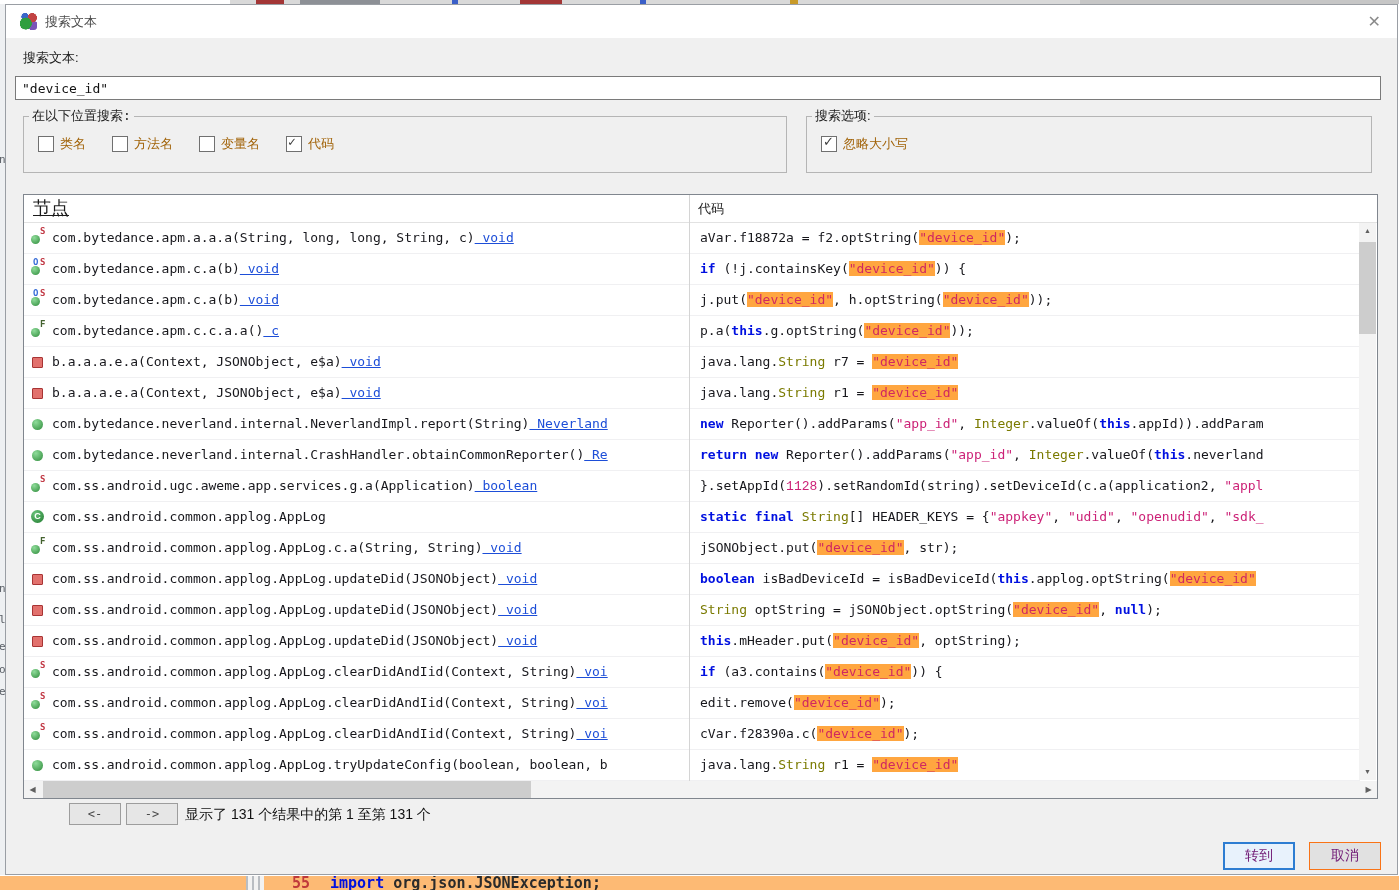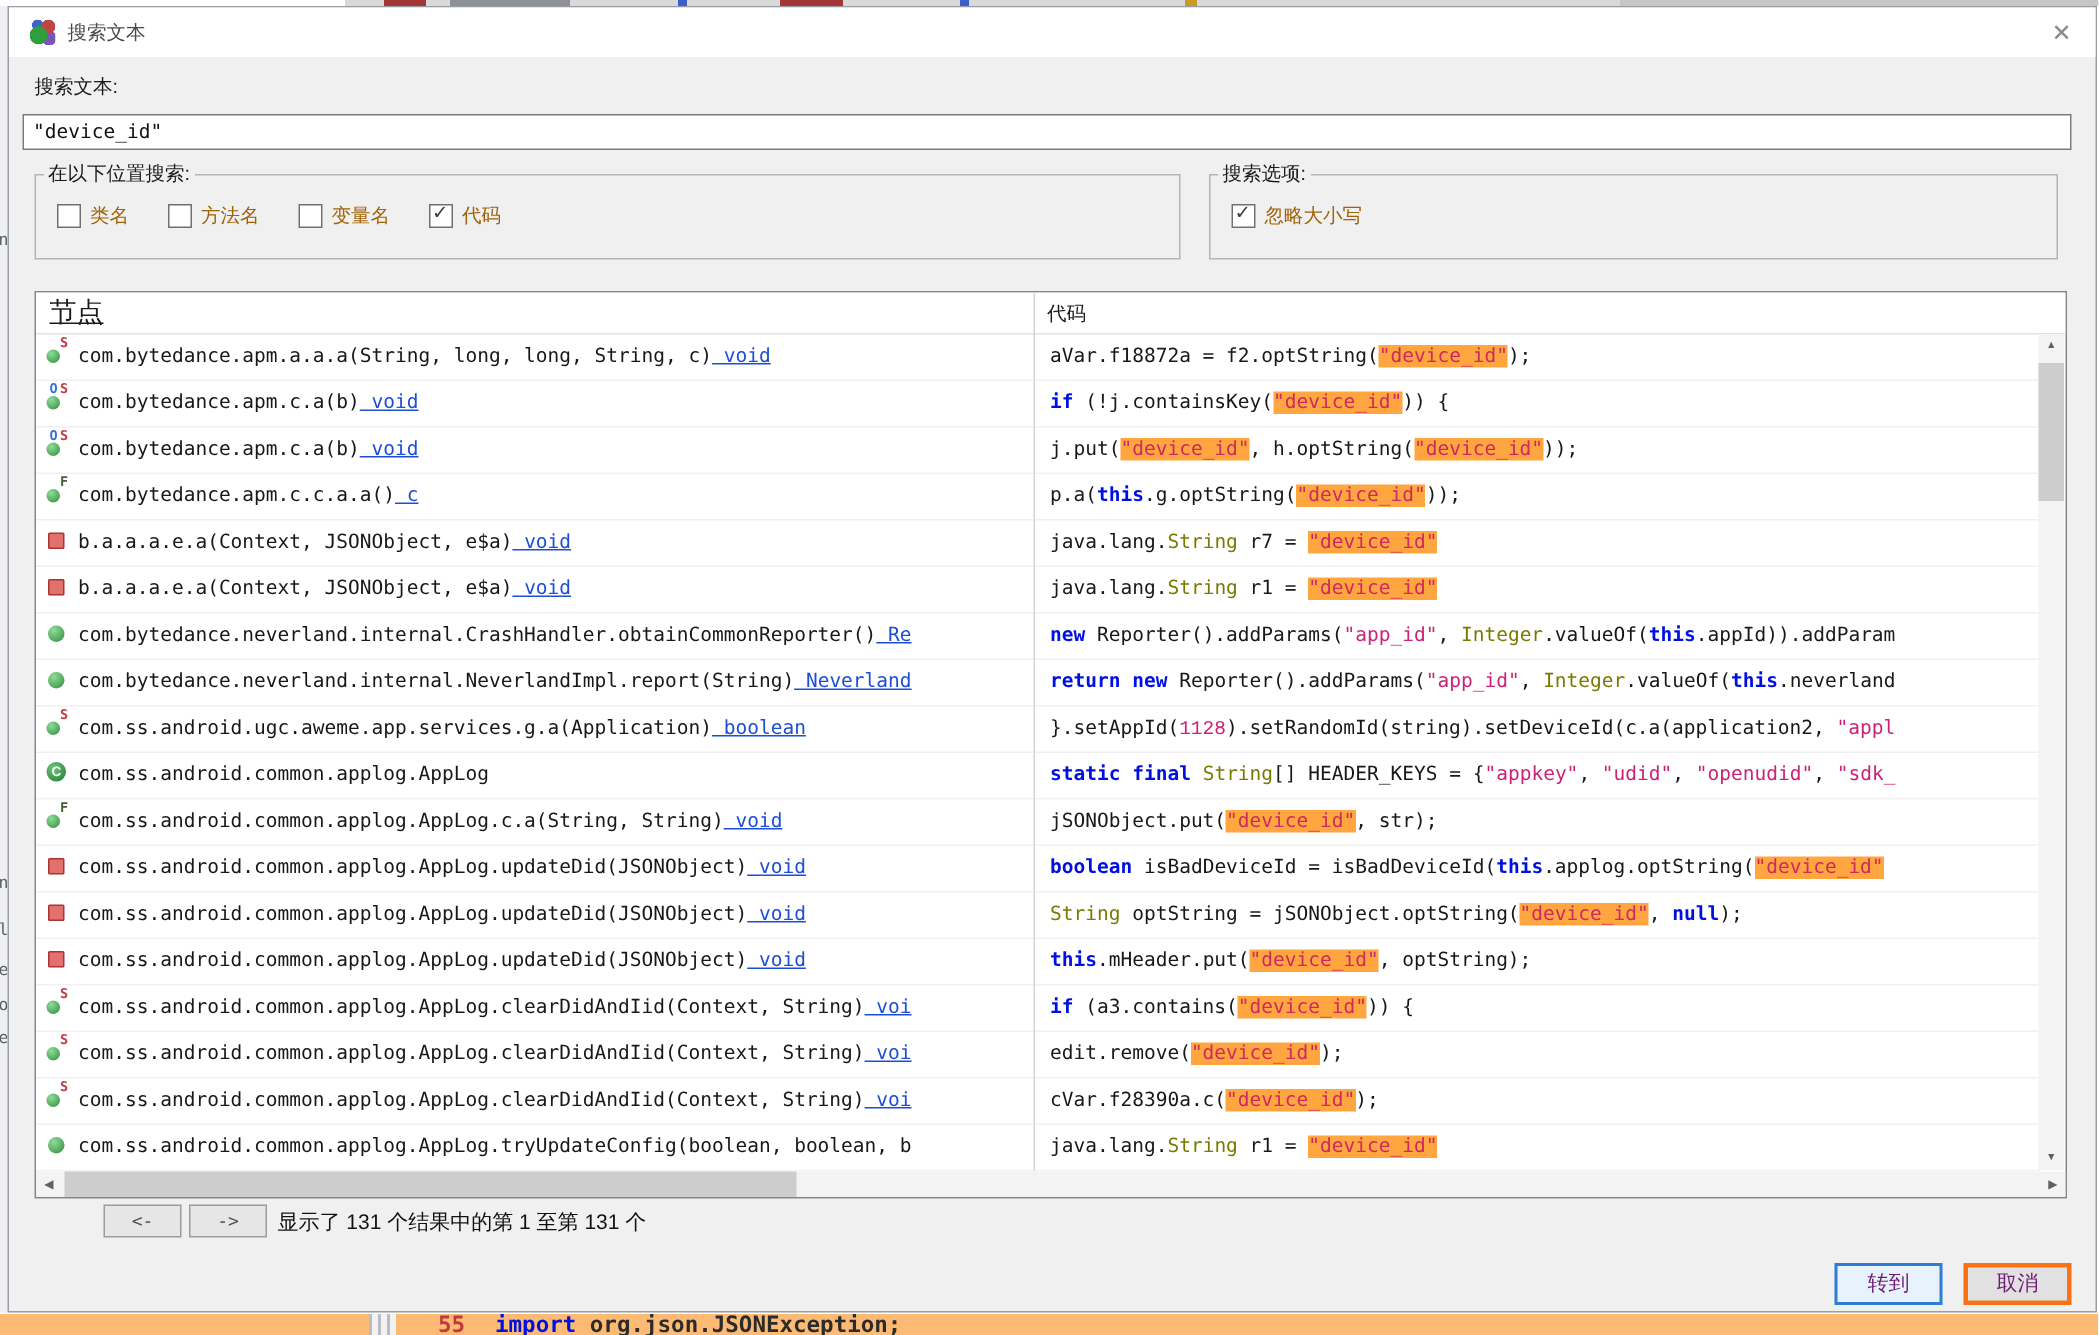--- a/index.html
+++ b/index.html
@@ -32,21 +32,21 @@
              #f6f6f6;}
   .dtitle{position:absolute;left:39px;top:0;line-height:33px;font-size:13px;color:#4a4a4a;}
   .dclose{position:absolute;right:16px;top:7px;font-size:16px;color:#8a8a8a;cursor:default;}
 
   .flabel{position:absolute;left:17px;top:44px;font-size:13px;color:#1a1a1a;}
   .sinput{position:absolute;left:9px;top:71px;width:1352px;height:22px;border:1px solid #7a7a7a;
           background:#fff;padding:0 6px;font:13px "DejaVu Sans Mono",monospace;color:#111;outline:none;}
 
   fieldset{position:absolute;box-sizing:border-box;border:1px solid #b5b5b5;margin:0;padding:0;background:transparent;}
   fieldset legend{font-size:13px;color:#1a1a1a;margin-left:5px;padding:0 3px;}
-  #fs-scope{left:17px;top:102px;width:764px;height:66px;}
+  #fs-scope{left:17px;top:102px;width:764px;height:66px;font-family:Liberation Mono, monospace;}
   #fs-opts{left:800px;top:102px;width:566px;height:66px;}
   .cbrow{display:flex;align-items:center;gap:26px;padding:10px 0 0 14px;}
   .cbitem{display:flex;align-items:center;gap:6px;cursor:default;}
   .cbbox{position:relative;width:14px;height:14px;background:#fff;border:1px solid #707070;flex:none;}
   .cbbox.on::after{content:"✓";position:absolute;left:1px;top:-3px;font-size:13px;color:#3d3d3d;}
   .cblbl{font-size:13px;color:#a16207;}
 
   
   .results{position:absolute;left:17px;top:189px;width:1355px;height:605px;box-sizing:border-box;
            border:1px solid #80868e;background:#ffffff;overflow:hidden;}
@@ -91,21 +91,21 @@
   
   .navbtn{position:absolute;top:798px;width:52px;height:22px;box-sizing:border-box;background:#e6e6e6;
           border:1px solid #9d9d9d;font:12px "DejaVu Sans Mono",monospace;color:#4a4a4a;
           display:flex;align-items:center;justify-content:center;cursor:default;}
   #btn-prev{left:63px;} #btn-next{left:120px;}
   .statustext{position:absolute;left:179px;top:798px;line-height:22px;font-size:14px;color:#111;}
 
   .btn{position:absolute;top:837px;width:72px;height:28px;box-sizing:border-box;font-size:14px;color:#701a75;
        display:flex;align-items:center;justify-content:center;cursor:default;}
   #btn-goto{left:1217px;background:#e8f2fc;border:2px solid #2d7dd2;}
-  #btn-cancel{left:1303px;background:#e1e1e1;border:3px solid #f97316;}
+  #btn-cancel{left:1303px;background:#e1e1e1;border:1px solid #f97316;}
 </style>
 </head>
 <body>
 
 <div id="screen">
 
   <div class="topstrip">
     <div class="seg" style="left:230px;width:1169px;background:#d9d9d9;"></div>
     <div class="seg" style="left:256px;width:28px;background:#a33636;"></div>
     <div class="seg" style="left:300px;width:80px;background:#8d9096;"></div>
@@ -180,22 +180,22 @@
         <span class="h2">代码</span>
       </div>
       <div class="vdivide"></div>
       <div class="nodecol" id="node-rows">
           <div class="nrow"><span class="ric"><i class="ball"></i><i class="lt s">S</i></span><span class="nname">com.bytedance.apm.a.a.a(String, long, long, String, c)</span><span class="nret"> void</span></div>
           <div class="nrow"><span class="ric"><i class="ball"></i><i class="lt o">O</i><i class="lt s">S</i></span><span class="nname">com.bytedance.apm.c.a(b)</span><span class="nret"> void</span></div>
           <div class="nrow"><span class="ric"><i class="ball"></i><i class="lt o">O</i><i class="lt s">S</i></span><span class="nname">com.bytedance.apm.c.a(b)</span><span class="nret"> void</span></div>
           <div class="nrow"><span class="ric"><i class="ball"></i><i class="lt f">F</i></span><span class="nname">com.bytedance.apm.c.c.a.a()</span><span class="nret"> c</span></div>
           <div class="nrow"><span class="ric"><i class="sq"></i></span><span class="nname">b.a.a.a.e.a(Context, JSONObject, e$a)</span><span class="nret"> void</span></div>
           <div class="nrow"><span class="ric"><i class="sq"></i></span><span class="nname">b.a.a.a.e.a(Context, JSONObject, e$a)</span><span class="nret"> void</span></div>
+          <div class="nrow"><span class="ric"><i class="ball big"></i></span><span class="nname">com.bytedance.neverland.internal.NeverlandImpl.report(String)</span><span class="nret"> Neverland</span></div>
           <div class="nrow"><span class="ric"><i class="ball big"></i></span><span class="nname">com.bytedance.neverland.internal.CrashHandler.obtainCommonReporter()</span><span class="nret"> Re</span></div>
-          <div class="nrow"><span class="ric"><i class="ball big"></i></span><span class="nname">com.bytedance.neverland.internal.NeverlandImpl.report(String)</span><span class="nret"> Neverland</span></div>
           <div class="nrow"><span class="ric"><i class="ball"></i><i class="lt s">S</i></span><span class="nname">com.ss.android.ugc.aweme.app.services.g.a(Application)</span><span class="nret"> boolean</span></div>
           <div class="nrow"><span class="ric"><i class="cball">C</i></span><span class="nname">com.ss.android.common.applog.AppLog</span></div>
           <div class="nrow"><span class="ric"><i class="ball"></i><i class="lt f">F</i></span><span class="nname">com.ss.android.common.applog.AppLog.c.a(String, String)</span><span class="nret"> void</span></div>
           <div class="nrow"><span class="ric"><i class="sq"></i></span><span class="nname">com.ss.android.common.applog.AppLog.updateDid(JSONObject)</span><span class="nret"> void</span></div>
           <div class="nrow"><span class="ric"><i class="sq"></i></span><span class="nname">com.ss.android.common.applog.AppLog.updateDid(JSONObject)</span><span class="nret"> void</span></div>
           <div class="nrow"><span class="ric"><i class="sq"></i></span><span class="nname">com.ss.android.common.applog.AppLog.updateDid(JSONObject)</span><span class="nret"> void</span></div>
           <div class="nrow"><span class="ric"><i class="ball"></i><i class="lt s">S</i></span><span class="nname">com.ss.android.common.applog.AppLog.clearDidAndIid(Context, String)</span><span class="nret"> voi</span></div>
           <div class="nrow"><span class="ric"><i class="ball"></i><i class="lt s">S</i></span><span class="nname">com.ss.android.common.applog.AppLog.clearDidAndIid(Context, String)</span><span class="nret"> voi</span></div>
           <div class="nrow"><span class="ric"><i class="ball"></i><i class="lt s">S</i></span><span class="nname">com.ss.android.common.applog.AppLog.clearDidAndIid(Context, String)</span><span class="nret"> voi</span></div>
           <div class="nrow"><span class="ric"><i class="ball big"></i></span><span class="nname">com.ss.android.common.applog.AppLog.tryUpdateConfig(boolean, boolean, b</span></div>

